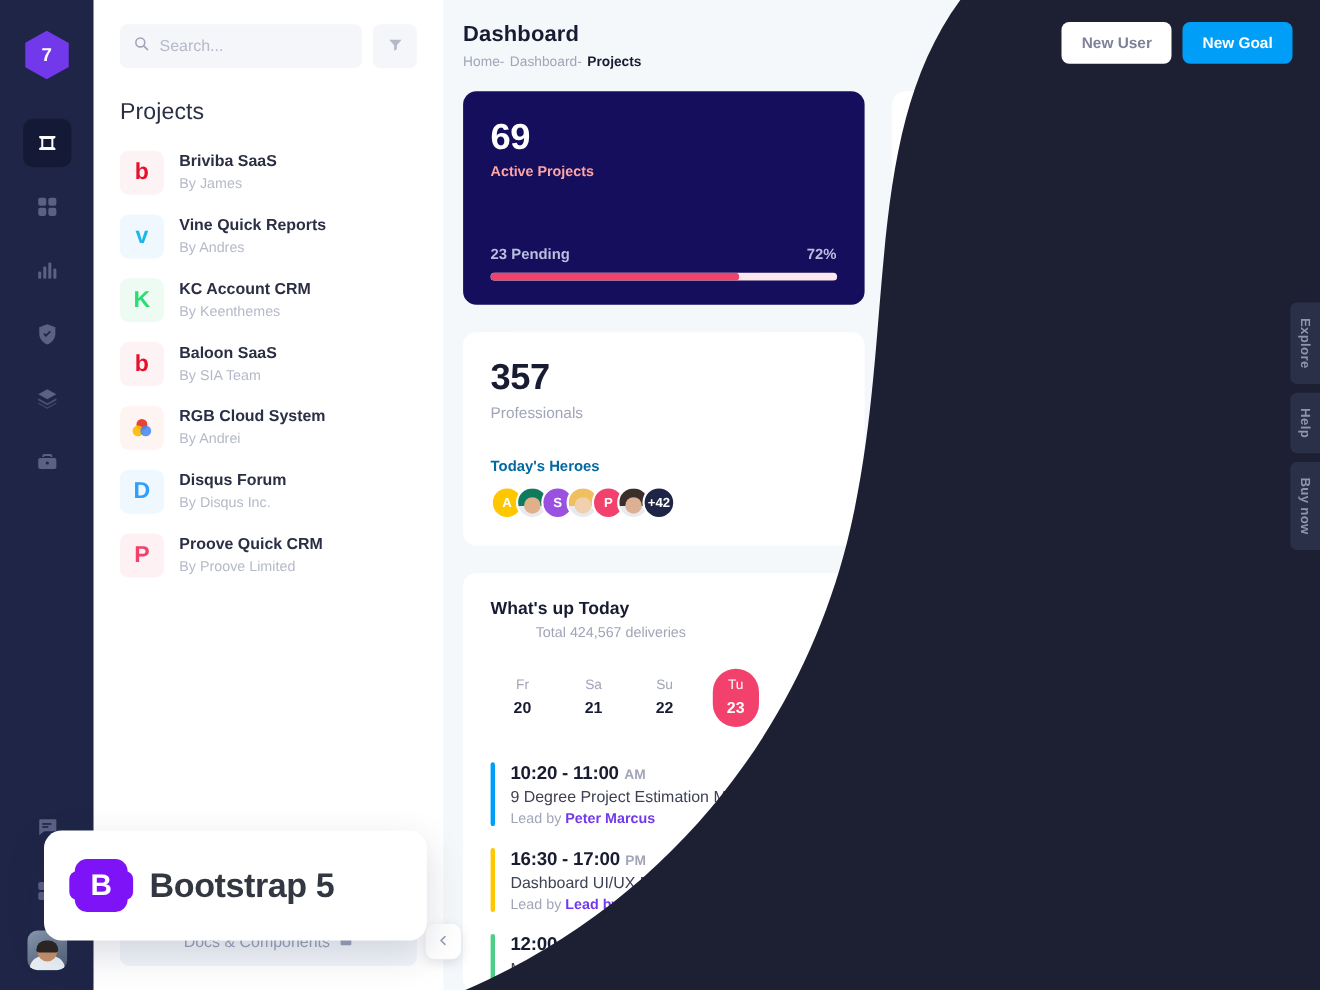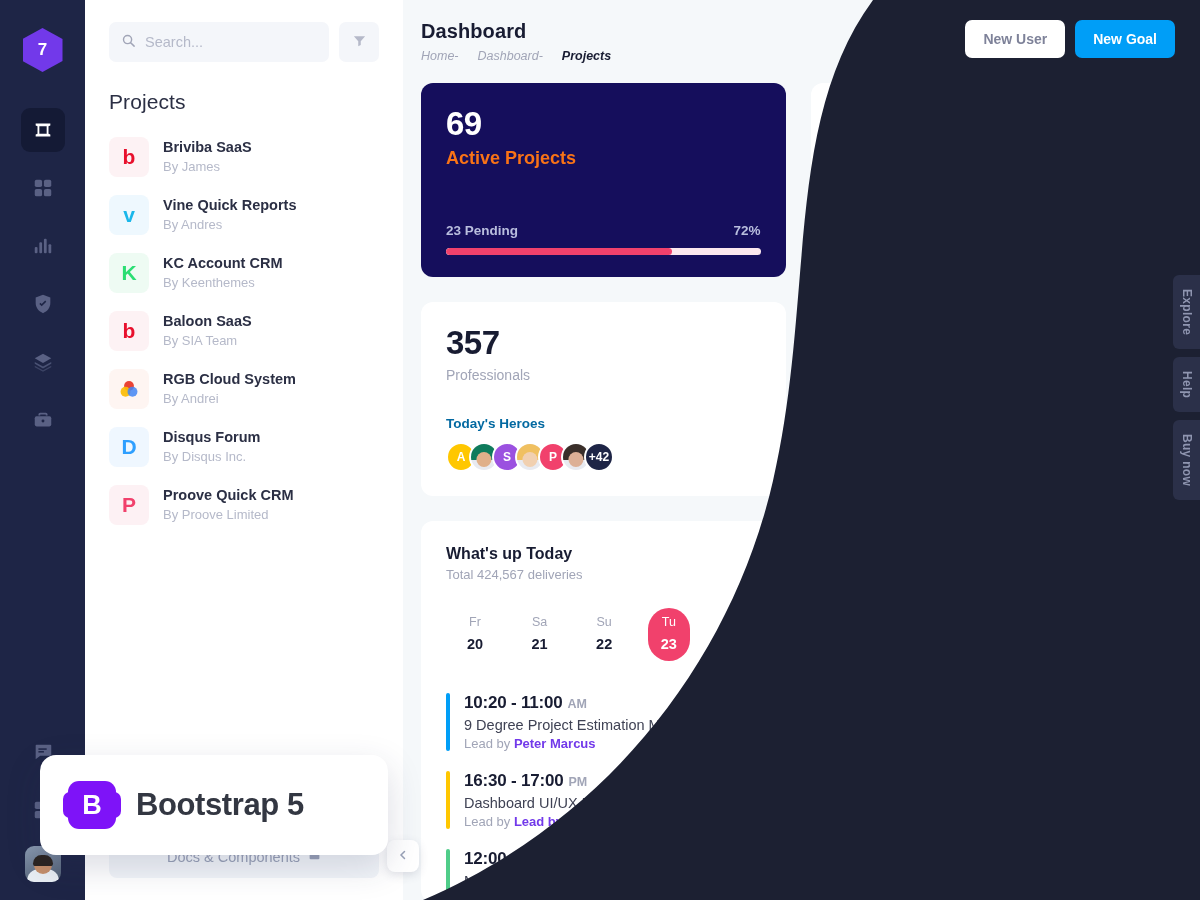--- a/index.html
+++ b/index.html
@@ -95,21 +95,21 @@
     border-radius:8px; background:#fff; box-shadow:0 3px 10px rgba(60,70,100,.16);
     display:flex; align-items:center; justify-content:center; color:#99a1b7; border:0; cursor:pointer;
   }
   .collapse-fab svg { width:12px; height:12px; }
 
   
   .main { flex:1; position:relative; height:900px; padding:20px 25px 0 18px; }
 
   .topbar { display:flex; align-items:flex-start; justify-content:space-between; }
   .page-title { font-size:20px; font-weight:600; color:#181c32; letter-spacing:.1px; }
-  .crumbs { margin-top:6px; font-size:12.5px; display:flex; gap:19px; align-items:flex-end;font-style:italic; }
+  .crumbs { margin-top:6px; font-size:12.5px; display:flex; gap:5px; align-items:flex-end; }
   .crumbs .c { color:#a1a5b7; }
   .crumbs .cur { color:#181c32; font-weight:600; }
   .top-actions { display:flex; gap:10px; position:relative; z-index:4; }
   .btn-light {
     height:38px; padding:0 18px; border:0; border-radius:7px; background:#ffffff;
     color:#7e8299; font-family:inherit; font-size:14px; font-weight:600; cursor:pointer;
   }
   .btn-primary {
     height:38px; padding:0 18px; border:0; border-radius:7px; background:#009ef7;
     color:#fff; font-family:inherit; font-size:14px; font-weight:600; cursor:pointer;
@@ -122,21 +122,21 @@
   .grid { margin-top:20px; display:grid; grid-template-columns:1fr 1fr; gap:25px; position:relative; z-index:1; }
 
   .card { background:#fff; border-radius:12px; }
 
   
   .card-dark {
     background:#150e5c; border-radius:12px; padding:24px 25px 22px 25px;
     height:194px; display:flex; flex-direction:column; justify-content:space-between;
   }
   .big-num { font-size:33px; font-weight:bold; color:#fff; line-height:1; letter-spacing:-.5px; }
-  .sub-lbl { font-size:18px; color:#f97316; margin-top:8px; font-weight:600; }
+  .sub-lbl { font-size:13px; color:#fca5a5; margin-top:8px; font-weight:600; }
   .prog-top { display:flex; justify-content:space-between; font-size:13.5px; font-weight:bold; color:#b9bede; }
   .prog-track { margin-top:10px; height:7px; border-radius:4px; background:#fbe7ee; overflow:hidden; }
   .prog-fill { height:100%; border-radius:4px; background:#f1416c; }
 
   
   .card-earn { padding:24px 25px; height:194px; }
   .money { display:flex; align-items:center; gap:9px; }
   .money .cur { font-size:15px; font-weight:600; color:#9aa0b3; align-self:flex-start; margin-top:5px; }
   .money .val { font-size:31px; font-weight:bold; letter-spacing:-.6px; color:#181c32; }
   .chip { background:#e8fff3; color:#50cd89; font-size:12.5px; font-weight:bold; padding:3px 7px; border-radius:5px; }
@@ -176,21 +176,21 @@
   .hl-val .denom { color:#a1a5b7; font-weight:bold; }
   .arr { font-size:13px; font-weight:bold; }
   .arr.up { color:#50cd89; }
   .arr.down { color:#f1416c; }
 
   
   .wrap-wide { grid-column:1 / -1; }
   .card-wide { padding:24px 25px 0 25px; min-height:360px; }
   .wu-head { display:flex; align-items:flex-start; justify-content:space-between; }
   .wu-title { font-size:16px; font-weight:bold; color:#181c32; }
-  .wu-sub { font-size:13px; color:#a1a5b7; margin-top:4px; }
+  .wu-sub { font-size:13px; color:#a1a5b7; margin-top:4px;margin-left:41px; }
   .btn-report {
     height:34px; padding:0 16px; border:0; border-radius:7px;
     background:#f4f6fa; color:#99a1b7; font-family:inherit; font-size:13.5px; font-weight:600; cursor:pointer;
   }
   .days { margin-top:26px; display:flex; justify-content:space-between; padding:0 8px; }
   .day {
     width:42px; padding:7px 0 9px 0; border-radius:21px; text-align:center;
     display:flex; flex-direction:column; gap:7px; align-items:center;
   }
   .day .dw { font-size:12.5px; color:#a1a5b7; }

